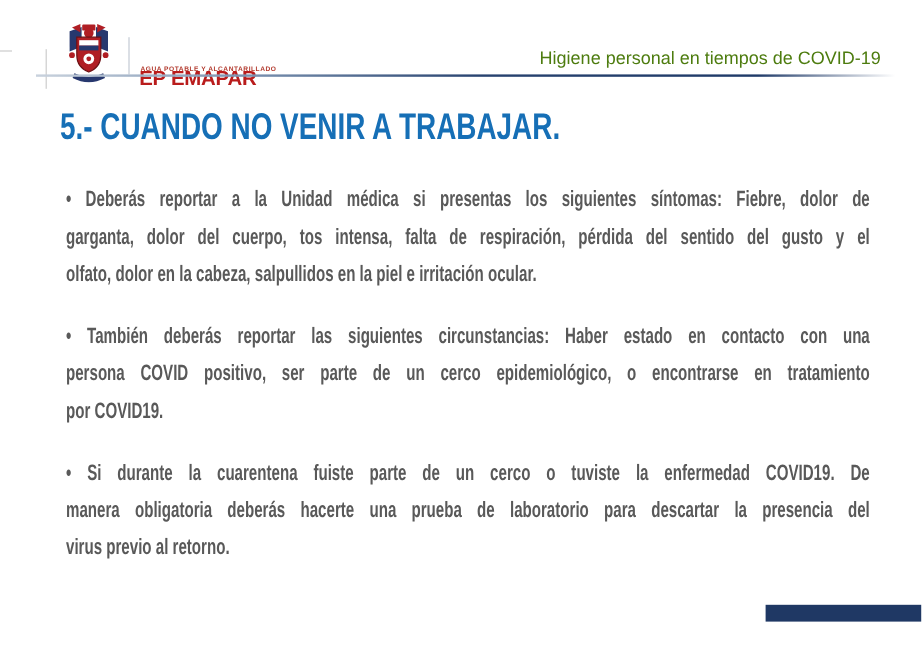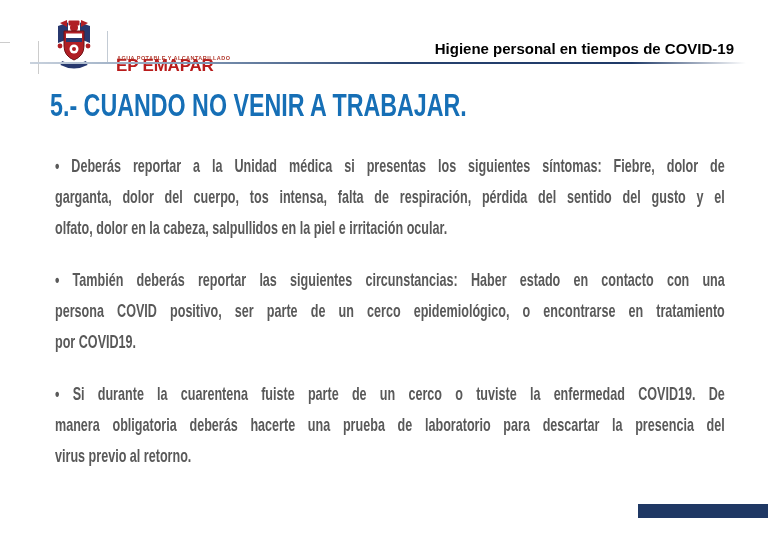--- a/index.html
+++ b/index.html
@@ -12,22 +12,22 @@
   .logo-sep{position:absolute;left:107px;top:31px;width:1px;height:31px;background:#c3cbd4;}
   .logo-name{
     position:absolute;left:116px;top:36px;font-size:17px;font-weight:bold;
     color:#b91c1c;letter-spacing:-0.2px;white-space:nowrap;margin-top:20px;
   }
   .logo-tag{
     position:absolute;left:117px;top:55px;font-size:5.5px;font-weight:bold;
     color:#b23a2e;letter-spacing:0.45px;white-space:nowrap;
   }
   .hdr-title{
-    position:absolute;right:34px;top:40px;font-size:15px;font-weight:bold;
-    color:#000000;white-space:nowrap;
+    position:absolute;right:34px;top:40px;font-size:15px;font-weight:normal;
+    color:#4d7c0f;white-space:nowrap;
   }
   .hdr-rule{
     position:absolute;left:30px;top:62px;width:716px;height:2px;
     background:linear-gradient(to right,#c9d2dd 0%,#8299b6 22%,#27426f 52%,#1f3a68 84%,rgba(31,58,104,0) 100%);
   }
   
   .deco-h{position:absolute;left:0;top:42px;width:10px;height:1px;background:#cccccc;}
   .deco-v{position:absolute;left:38px;top:41px;width:1px;height:33px;background:#cccccc;}
   
   .slide-title{

